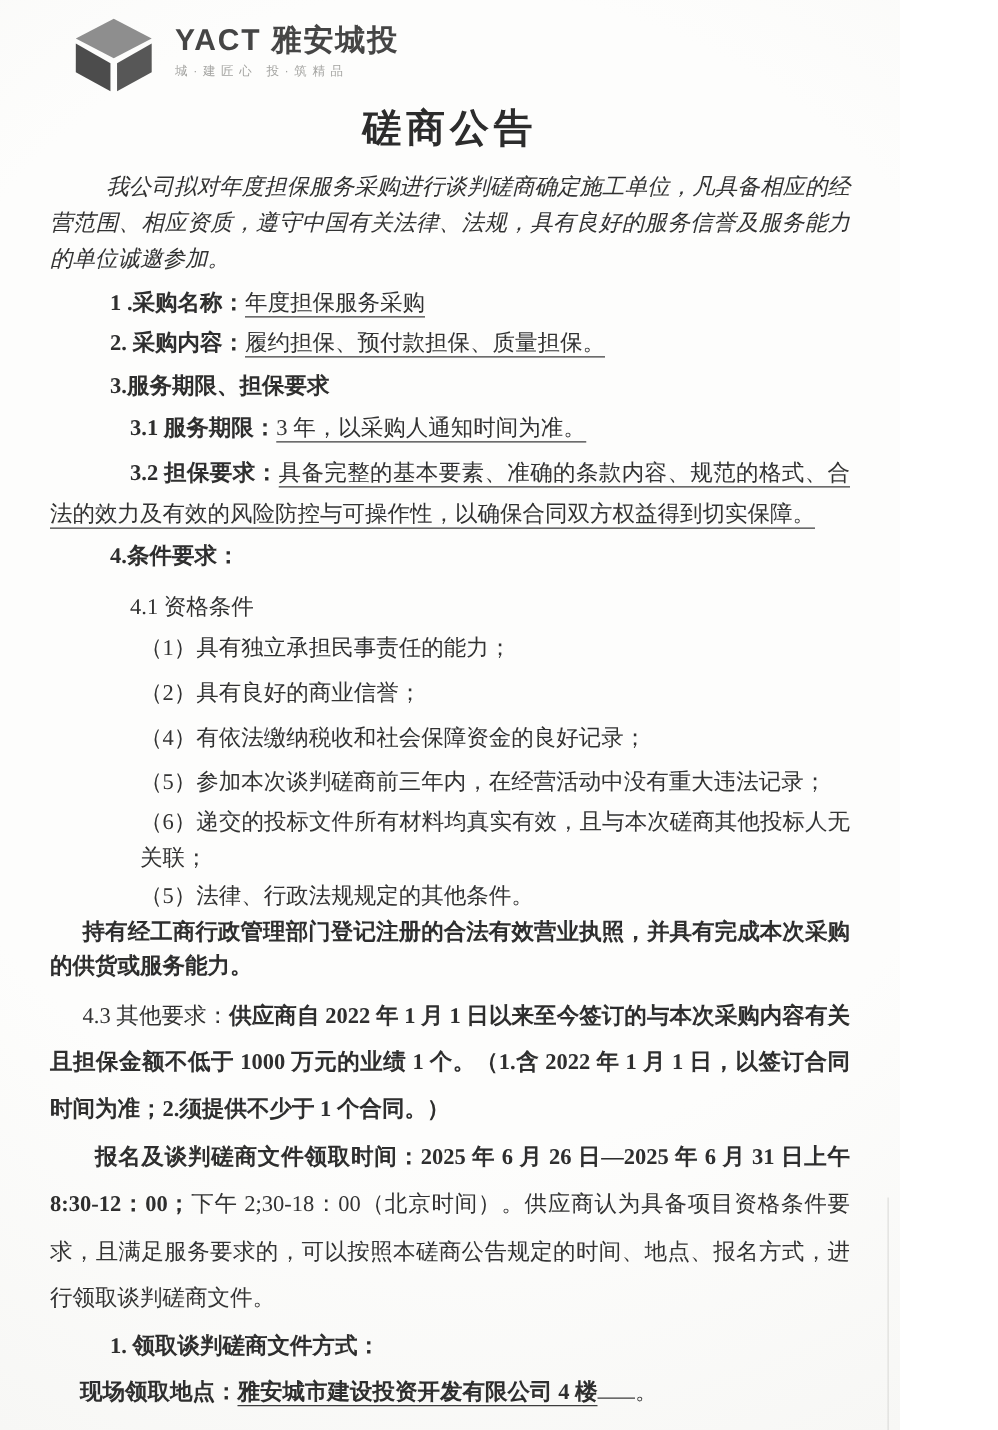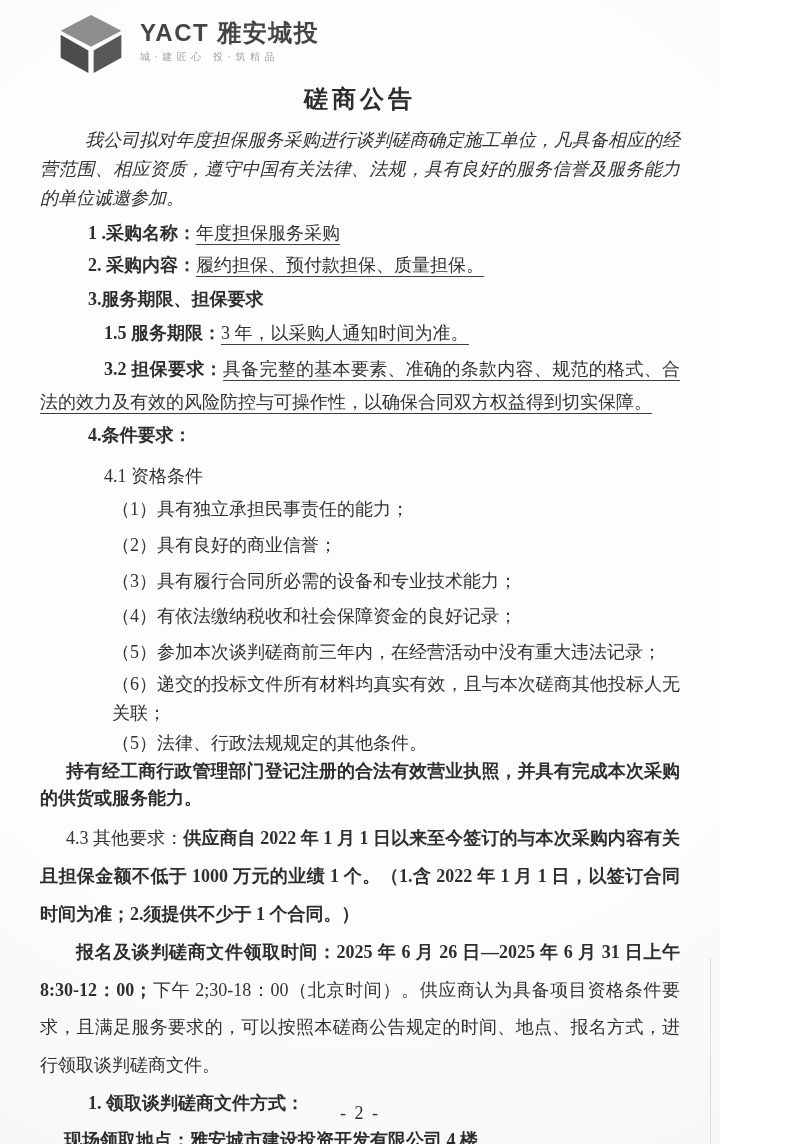--- a/index.html
+++ b/index.html
@@ -9,21 +9,21 @@
     background-image:radial-gradient(circle at 50% 40%, #fdfdfc 60%, #f7f7f5 100%);
     color:#303030;overflow:hidden;
     font-family:"Liberation Serif", serif;
   }
   .hdr{display:flex;align-items:flex-start;gap:16px;padding:13px 0 0 58px;}
   .cube{width:66px;height:62px;flex:0 0 auto;}
   .brandtxt{padding-top:7px;}
   .brand{font-family:"Liberation Sans",sans-serif;font-weight:bold;font-size:24px;color:#454545;letter-spacing:1.5px;line-height:1.1;}
   .tagline{margin-top:4px;font-family:"Liberation Sans",sans-serif;font-size:10px;color:#a3a3a0;letter-spacing:4.5px;}
   .title{margin:8px 0 0;text-align:center;font-family:"Liberation Sans",sans-serif;
-    font-weight:bold;font-size:24px;letter-spacing:4px;color:#2c2c2c;line-height:1.3;}
+    font-weight:bold;font-size:31px;letter-spacing:4px;color:#2c2c2c;line-height:1.3;}
   .bodytxt{padding:0 40px;font-size:18px;text-align:justify;color:#323232;}
   .bodytxt p{margin:0;line-height:1.6;}
   .b{font-family:Liberation Serif, serif;font-weight:bold;color:#2e2e2e;}
   .u{border-bottom:1.5px solid #3d3d3d;padding-bottom:1px;}
   .blank{display:inline-block;width:30px;border-bottom:1.5px solid #3d3d3d;height:1em;vertical-align:baseline;}
   .intro{margin-top:12px !important;text-indent:2.5em;font-style:italic;}
   .r-name{margin:6px 0 0 48px !important;}
   .r-content{margin:4px 0 0 48px !important;}
   .h-3{margin:5px 0 0 48px !important;}
   .r-31{margin:5px 0 0 64px !important;}
@@ -66,31 +66,30 @@
   <div class="bodytxt">
 
     <p class="intro">我公司拟对年度担保服务采购进行谈判磋商确定施工单位，凡具备相应的经营范围、相应资质，遵守中国有关法律、法规，具有良好的服务信誉及服务能力的单位诚邀参加。</p>
 
     <p class="r-name"><span class="b">1 .采购名称：</span><span class="u">年度担保服务采购</span></p>
 
     <p class="r-content"><span class="b">2. 采购内容：</span><span class="u">履约担保、预付款担保、质量担保。</span></p>
 
     <p class="h-3 b">3.服务期限、担保要求</p>
 
-    <p class="r-31"><span class="b">1.5 服务期限：</span><span class="u">3 年，以采购人通知时间为准。</span></p>
+    <p class="r-31"><span class="b">3.1 服务期限：</span><span class="u">3 年，以采购人通知时间为准。</span></p>
 
     <p class="r-32"><span class="b">3.2 担保要求：</span><span class="u">具备完整的基本要素、准确的条款内容、规范的格式、合法的效力及有效的风险防控与可操作性，以确保合同双方权益得到切实保障。</span></p>
 
     <p class="h-4 b">4.条件要求：</p>
 
     <p class="h-41">4.1 资格条件</p>
 
     <p class="cond cond-1">（1）具有独立承担民事责任的能力；</p>
     <p class="cond">（2）具有良好的商业信誉；</p>
-    <p class="cond">（3）具有履行合同所必需的设备和专业技术能力；</p>
     <p class="cond">（4）有依法缴纳税收和社会保障资金的良好记录；</p>
     <p class="cond">（5）参加本次谈判磋商前三年内，在经营活动中没有重大违法记录；</p>
     <p class="cond cond-6">（6）递交的投标文件所有材料均真实有效，且与本次磋商其他投标人无关联；</p>
     <p class="cond cond-7">（5）法律、行政法规规定的其他条件。</p>
 
 
     <p class="p-42 b">持有经工商行政管理部门登记注册的合法有效营业执照，并具有完成本次采购的供货或服务能力。</p>
 
     <p class="p-43"><span>4.3 其他要求：</span><span class="b">供应商自 2022 年 1 月 1 日以来至今签订的与本次采购内容有关且担保金额不低于 1000 万元的业绩 1 个。（1.含 2022 年 1 月 1 日，以签订合同时间为准；2.须提供不少于 1 个合同。）</span></p>
 

